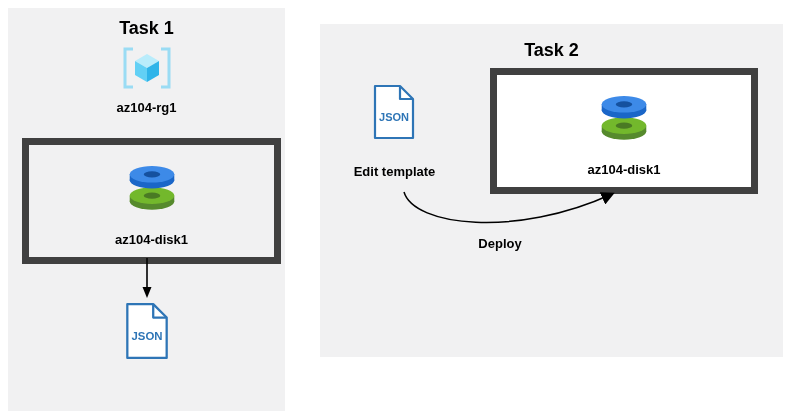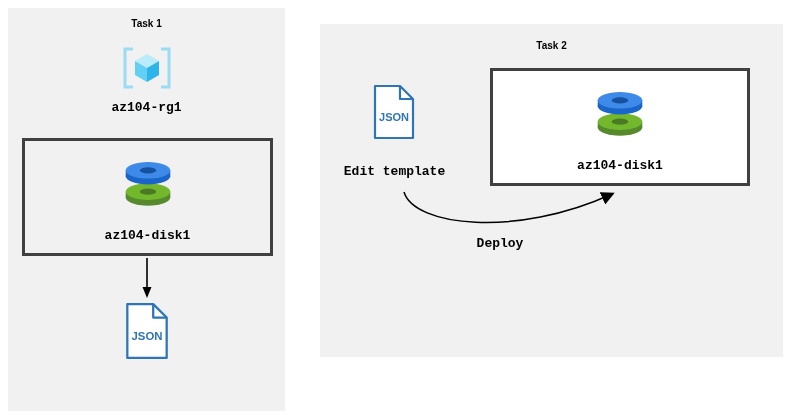--- a/index.html
+++ b/index.html
@@ -5,28 +5,28 @@
   html,body{margin:0;padding:0;background:#ffffff;}
   .canvas{
     position:relative;width:785px;height:419px;background:#ffffff;
     font-family:"Liberation Sans",sans-serif;overflow:hidden;
   }
   .panel{position:absolute;background:#f1f1f2;}
   .panel-left{left:8px;top:8px;width:277px;height:403px;}
   .panel-right{left:320px;top:24px;width:463px;height:333px;}
   .panel-title{
     position:absolute;margin:0;left:0;width:100%;text-align:center;
-    font-size:10px;font-weight:bold;color:#000;
+    font-size:18px;font-weight:bold;color:#000;
   }
   .label{
     position:absolute;left:0;width:100%;text-align:center;
-    font-size:13px;font-weight:bold;color:#000;font-family:Liberation Mono, monospace;
+    font-size:13px;font-weight:bold;color:#000;
   }
   .abs{position:absolute;}
-  .disk-box{position:absolute;border:3px solid #404040;background:transparent;}
+  .disk-box{position:absolute;border:7px solid #404040;background:transparent;}
   .disk-box.white{background:#ffffff;}
   svg{display:block;}
 </style>
 </head>
 <body>
 
 <div class="canvas">
 
   <section class="panel panel-left">
 

